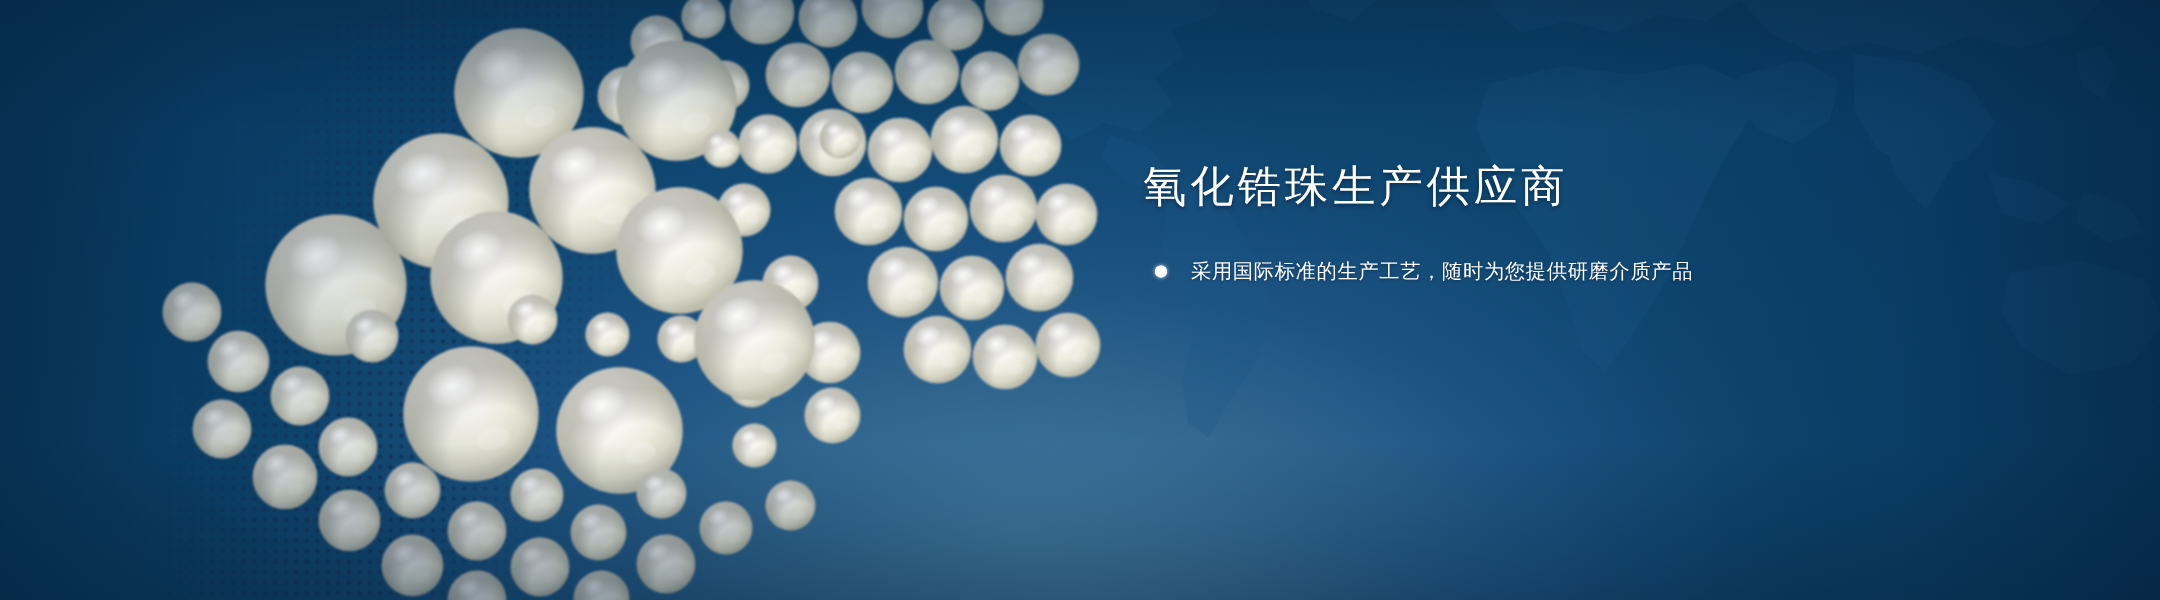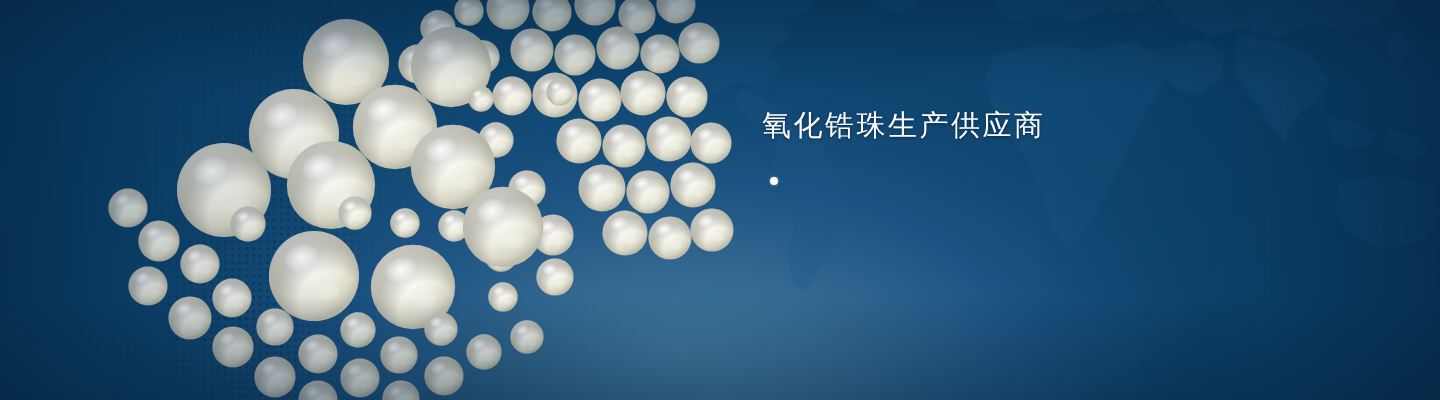--- a/index.html
+++ b/index.html
@@ -275,17 +275,21 @@
 
     <h1 class="headline">氧化锆珠生产供应商</h1>
 
     <ul class="bullets">
 
       <li class="bullet">
         <span class="dot"></span>
       </li>
 
 
+      <li class="bullet">
+        <span class="dot"></span>
+        <span>采用国际标准的生产工艺，随时为您提供研磨介质产品</span>
+      </li>
 
     </ul>
   </div>
 
 </div>
 
 </body></html>

